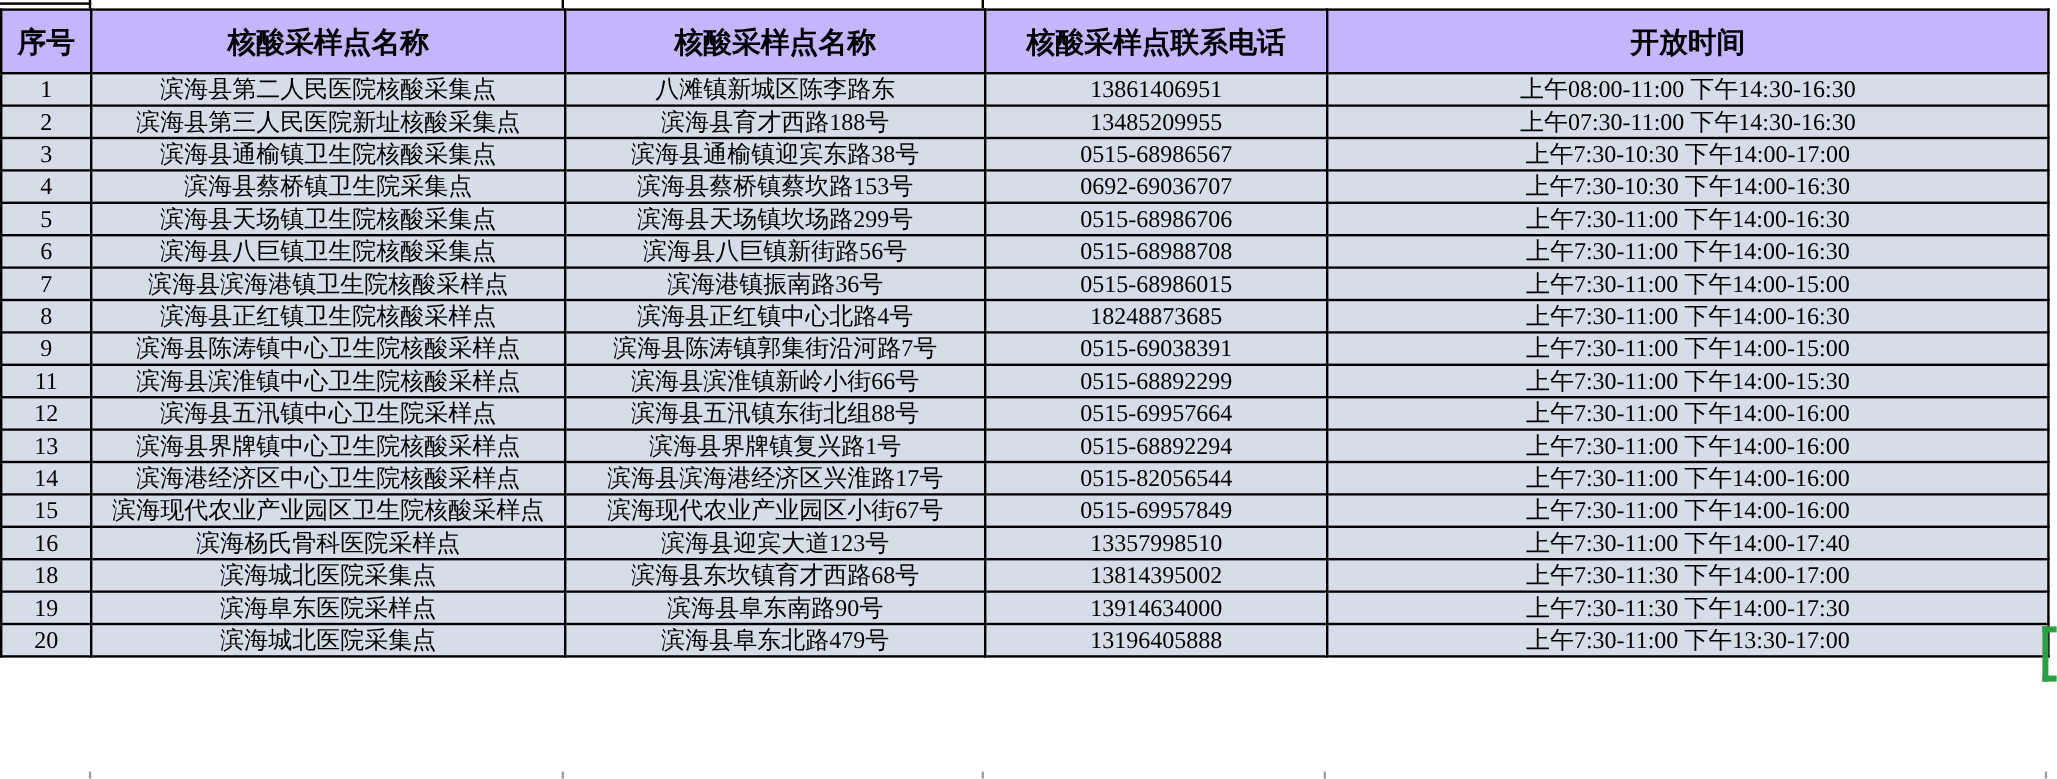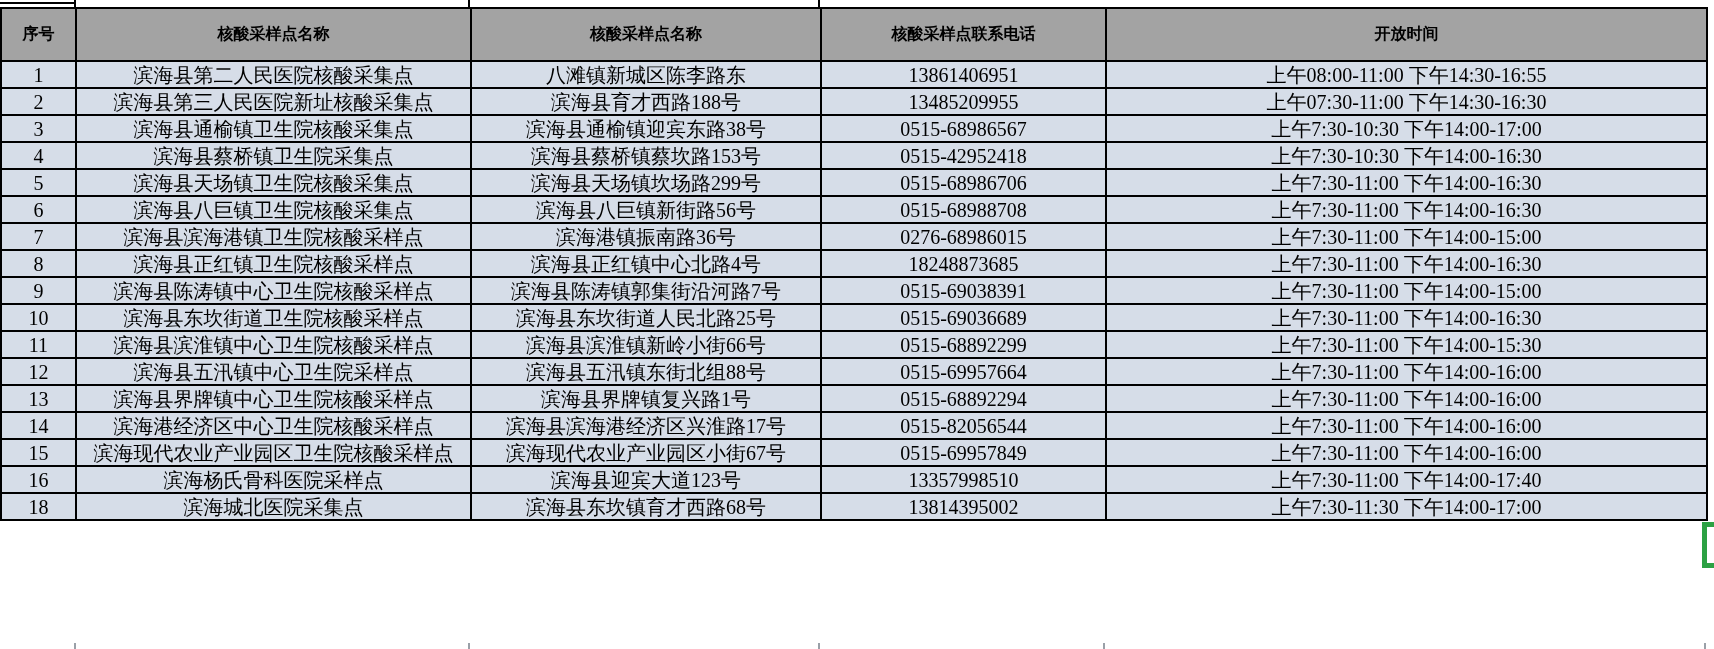--- a/index.html
+++ b/index.html
@@ -22,23 +22,23 @@
   .grid th, .grid td {
     border: 2px solid #000000;
     text-align: center;
     vertical-align: middle;
     overflow: hidden;
     white-space: nowrap;
     padding: 0;
   }
   .grid th {
     height: 53px;
-    font-size: 16px;
+    font-size: 24px;
     font-weight: bold;
-    background: #a3a3a3;
+    background: #c4b5fd;
   }
   .grid td {
     height: 27px;
     font-size: 20px;
     font-weight: normal;
     background: var(--row-bg, #d6dde8);
     line-height: 1;
   }
 
   
@@ -83,86 +83,79 @@
         <th>核酸采样点联系电话</th>
         <th>开放时间</th>
       </tr>
     </thead>
     <tbody>
         <tr>
           <td>1</td>
           <td>滨海县第二人民医院核酸采集点</td>
           <td>八滩镇新城区陈李路东</td>
           <td>13861406951</td>
-          <td>上午08:00-11:00 下午14:30-16:55</td>
+          <td>上午08:00-11:00 下午14:30-16:30</td>
         </tr>
         <tr>
           <td>2</td>
           <td>滨海县第三人民医院新址核酸采集点</td>
           <td>滨海县育才西路188号</td>
           <td>13485209955</td>
           <td>上午07:30-11:00 下午14:30-16:30</td>
         </tr>
         <tr>
           <td>3</td>
           <td>滨海县通榆镇卫生院核酸采集点</td>
           <td>滨海县通榆镇迎宾东路38号</td>
           <td>0515-68986567</td>
           <td>上午7:30-10:30 下午14:00-17:00</td>
         </tr>
         <tr>
           <td>4</td>
           <td>滨海县蔡桥镇卫生院采集点</td>
           <td>滨海县蔡桥镇蔡坎路153号</td>
-          <td>0515-42952418</td>
+          <td>0692-69036707</td>
           <td>上午7:30-10:30 下午14:00-16:30</td>
         </tr>
         <tr>
           <td>5</td>
           <td>滨海县天场镇卫生院核酸采集点</td>
           <td>滨海县天场镇坎场路299号</td>
           <td>0515-68986706</td>
           <td>上午7:30-11:00 下午14:00-16:30</td>
         </tr>
         <tr>
           <td>6</td>
           <td>滨海县八巨镇卫生院核酸采集点</td>
           <td>滨海县八巨镇新街路56号</td>
           <td>0515-68988708</td>
           <td>上午7:30-11:00 下午14:00-16:30</td>
         </tr>
         <tr>
           <td>7</td>
           <td>滨海县滨海港镇卫生院核酸采样点</td>
           <td>滨海港镇振南路36号</td>
-          <td>0276-68986015</td>
+          <td>0515-68986015</td>
           <td>上午7:30-11:00 下午14:00-15:00</td>
         </tr>
         <tr>
           <td>8</td>
           <td>滨海县正红镇卫生院核酸采样点</td>
           <td>滨海县正红镇中心北路4号</td>
           <td>18248873685</td>
           <td>上午7:30-11:00 下午14:00-16:30</td>
         </tr>
         <tr>
           <td>9</td>
           <td>滨海县陈涛镇中心卫生院核酸采样点</td>
           <td>滨海县陈涛镇郭集街沿河路7号</td>
           <td>0515-69038391</td>
           <td>上午7:30-11:00 下午14:00-15:00</td>
         </tr>
         <tr>
-          <td>10</td>
-          <td>滨海县东坎街道卫生院核酸采样点</td>
-          <td>滨海县东坎街道人民北路25号</td>
-          <td>0515-69036689</td>
-          <td>上午7:30-11:00 下午14:00-16:30</td>
-        </tr>
-        <tr>
           <td>11</td>
           <td>滨海县滨淮镇中心卫生院核酸采样点</td>
           <td>滨海县滨淮镇新岭小街66号</td>
           <td>0515-68892299</td>
           <td>上午7:30-11:00 下午14:00-15:30</td>
         </tr>
         <tr>
           <td>12</td>
           <td>滨海县五汛镇中心卫生院采样点</td>
           <td>滨海县五汛镇东街北组88号</td>
@@ -197,20 +190,34 @@
           <td>13357998510</td>
           <td>上午7:30-11:00 下午14:00-17:40</td>
         </tr>
         <tr>
           <td>18</td>
           <td>滨海城北医院采集点</td>
           <td>滨海县东坎镇育才西路68号</td>
           <td>13814395002</td>
           <td>上午7:30-11:30 下午14:00-17:00</td>
         </tr>
+        <tr>
+          <td>19</td>
+          <td>滨海阜东医院采样点</td>
+          <td>滨海县阜东南路90号</td>
+          <td>13914634000</td>
+          <td>上午7:30-11:30 下午14:00-17:30</td>
+        </tr>
+        <tr>
+          <td>20</td>
+          <td>滨海城北医院采集点</td>
+          <td>滨海县阜东北路479号</td>
+          <td>13196405888</td>
+          <td>上午7:30-11:00 下午13:30-17:00</td>
+        </tr>
       </tbody>
   </table>
 
   <div class="vline bottom" style="left:74px;"></div>
   <div class="vline bottom" style="left:468px;"></div>
   <div class="vline bottom" style="left:818px;"></div>
   <div class="vline bottom" style="left:1103px;"></div>
   <div class="vline bottom" style="left:1704px;"></div>
 
   <div class="selection-bracket"></div>

